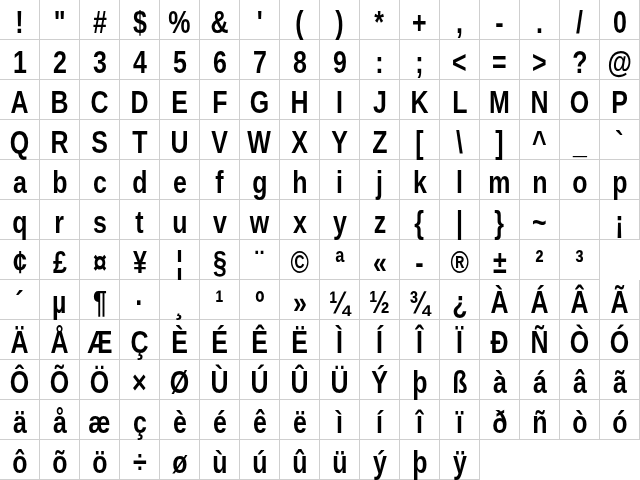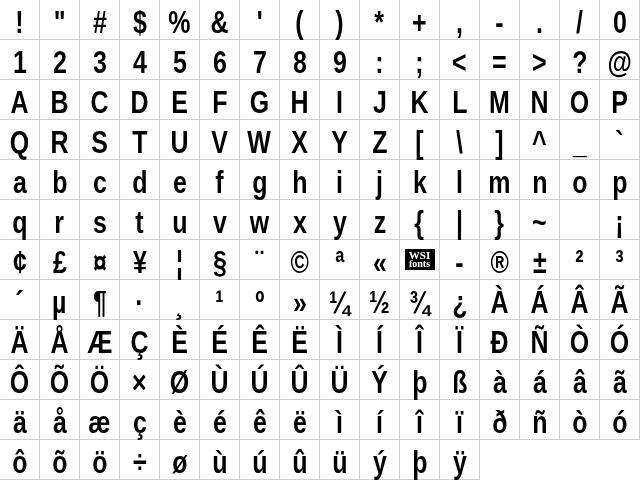--- a/index.html
+++ b/index.html
@@ -177,26 +177,20 @@
       <div class="glyph-cell"><span class="glyph">¢</span></div>
       <div class="glyph-cell"><span class="glyph">£</span></div>
       <div class="glyph-cell"><span class="glyph">¤</span></div>
       <div class="glyph-cell"><span class="glyph">¥</span></div>
       <div class="glyph-cell"><span class="glyph">¦</span></div>
       <div class="glyph-cell"><span class="glyph">§</span></div>
       <div class="glyph-cell"><span class="glyph">¨</span></div>
       <div class="glyph-cell"><span class="glyph">©</span></div>
       <div class="glyph-cell"><span class="glyph">ª</span></div>
       <div class="glyph-cell"><span class="glyph">«</span></div>
-      <div class="glyph-cell logo-cell">
-        <div class="wsi-logo" style="background: rgb(0, 0, 0); color: rgb(255, 255, 255);">
-          <div class="l1">WSI</div>
-          <div class="l2">fonts</div>
-        </div>
-      </div>
       <div class="glyph-cell"><span class="glyph">-</span></div>
       <div class="glyph-cell"><span class="glyph">®</span></div>
       <div class="glyph-cell"><span class="glyph">±</span></div>
       <div class="glyph-cell"><span class="glyph">²</span></div>
       <div class="glyph-cell"><span class="glyph">³</span></div>
     </div>
     <div class="grid-row">
       <div class="glyph-cell"><span class="glyph">´</span></div>
       <div class="glyph-cell"><span class="glyph">µ</span></div>
       <div class="glyph-cell"><span class="glyph">¶</span></div>

